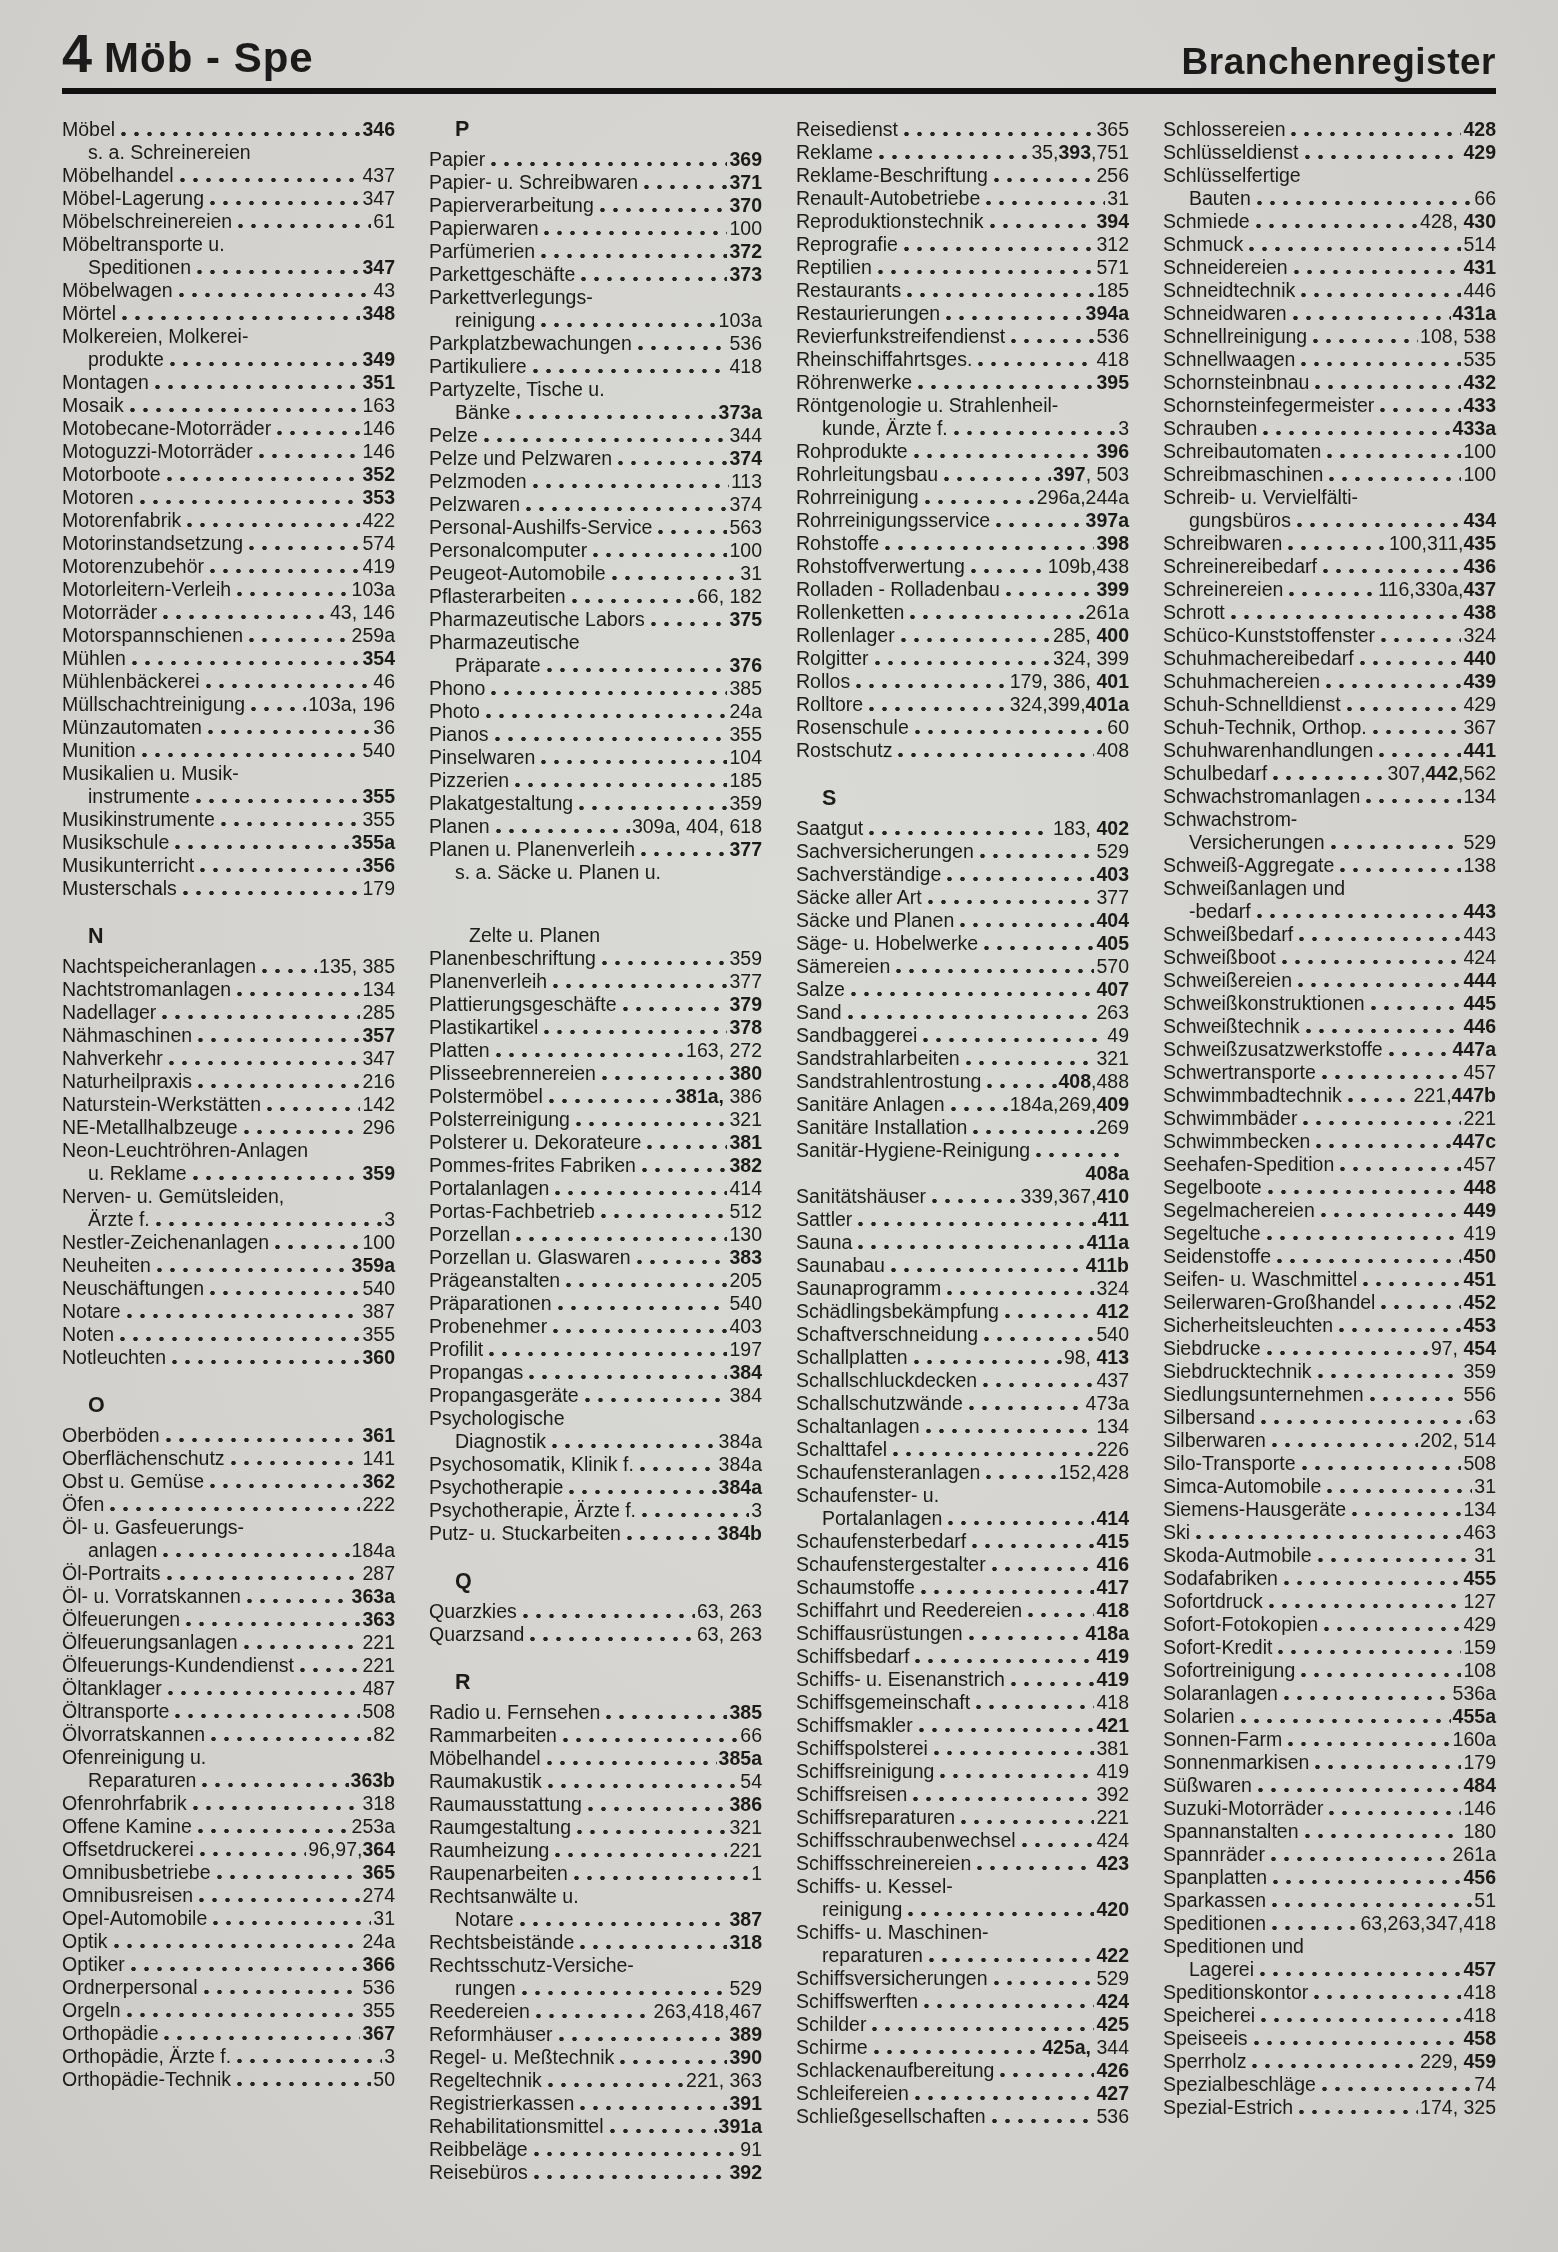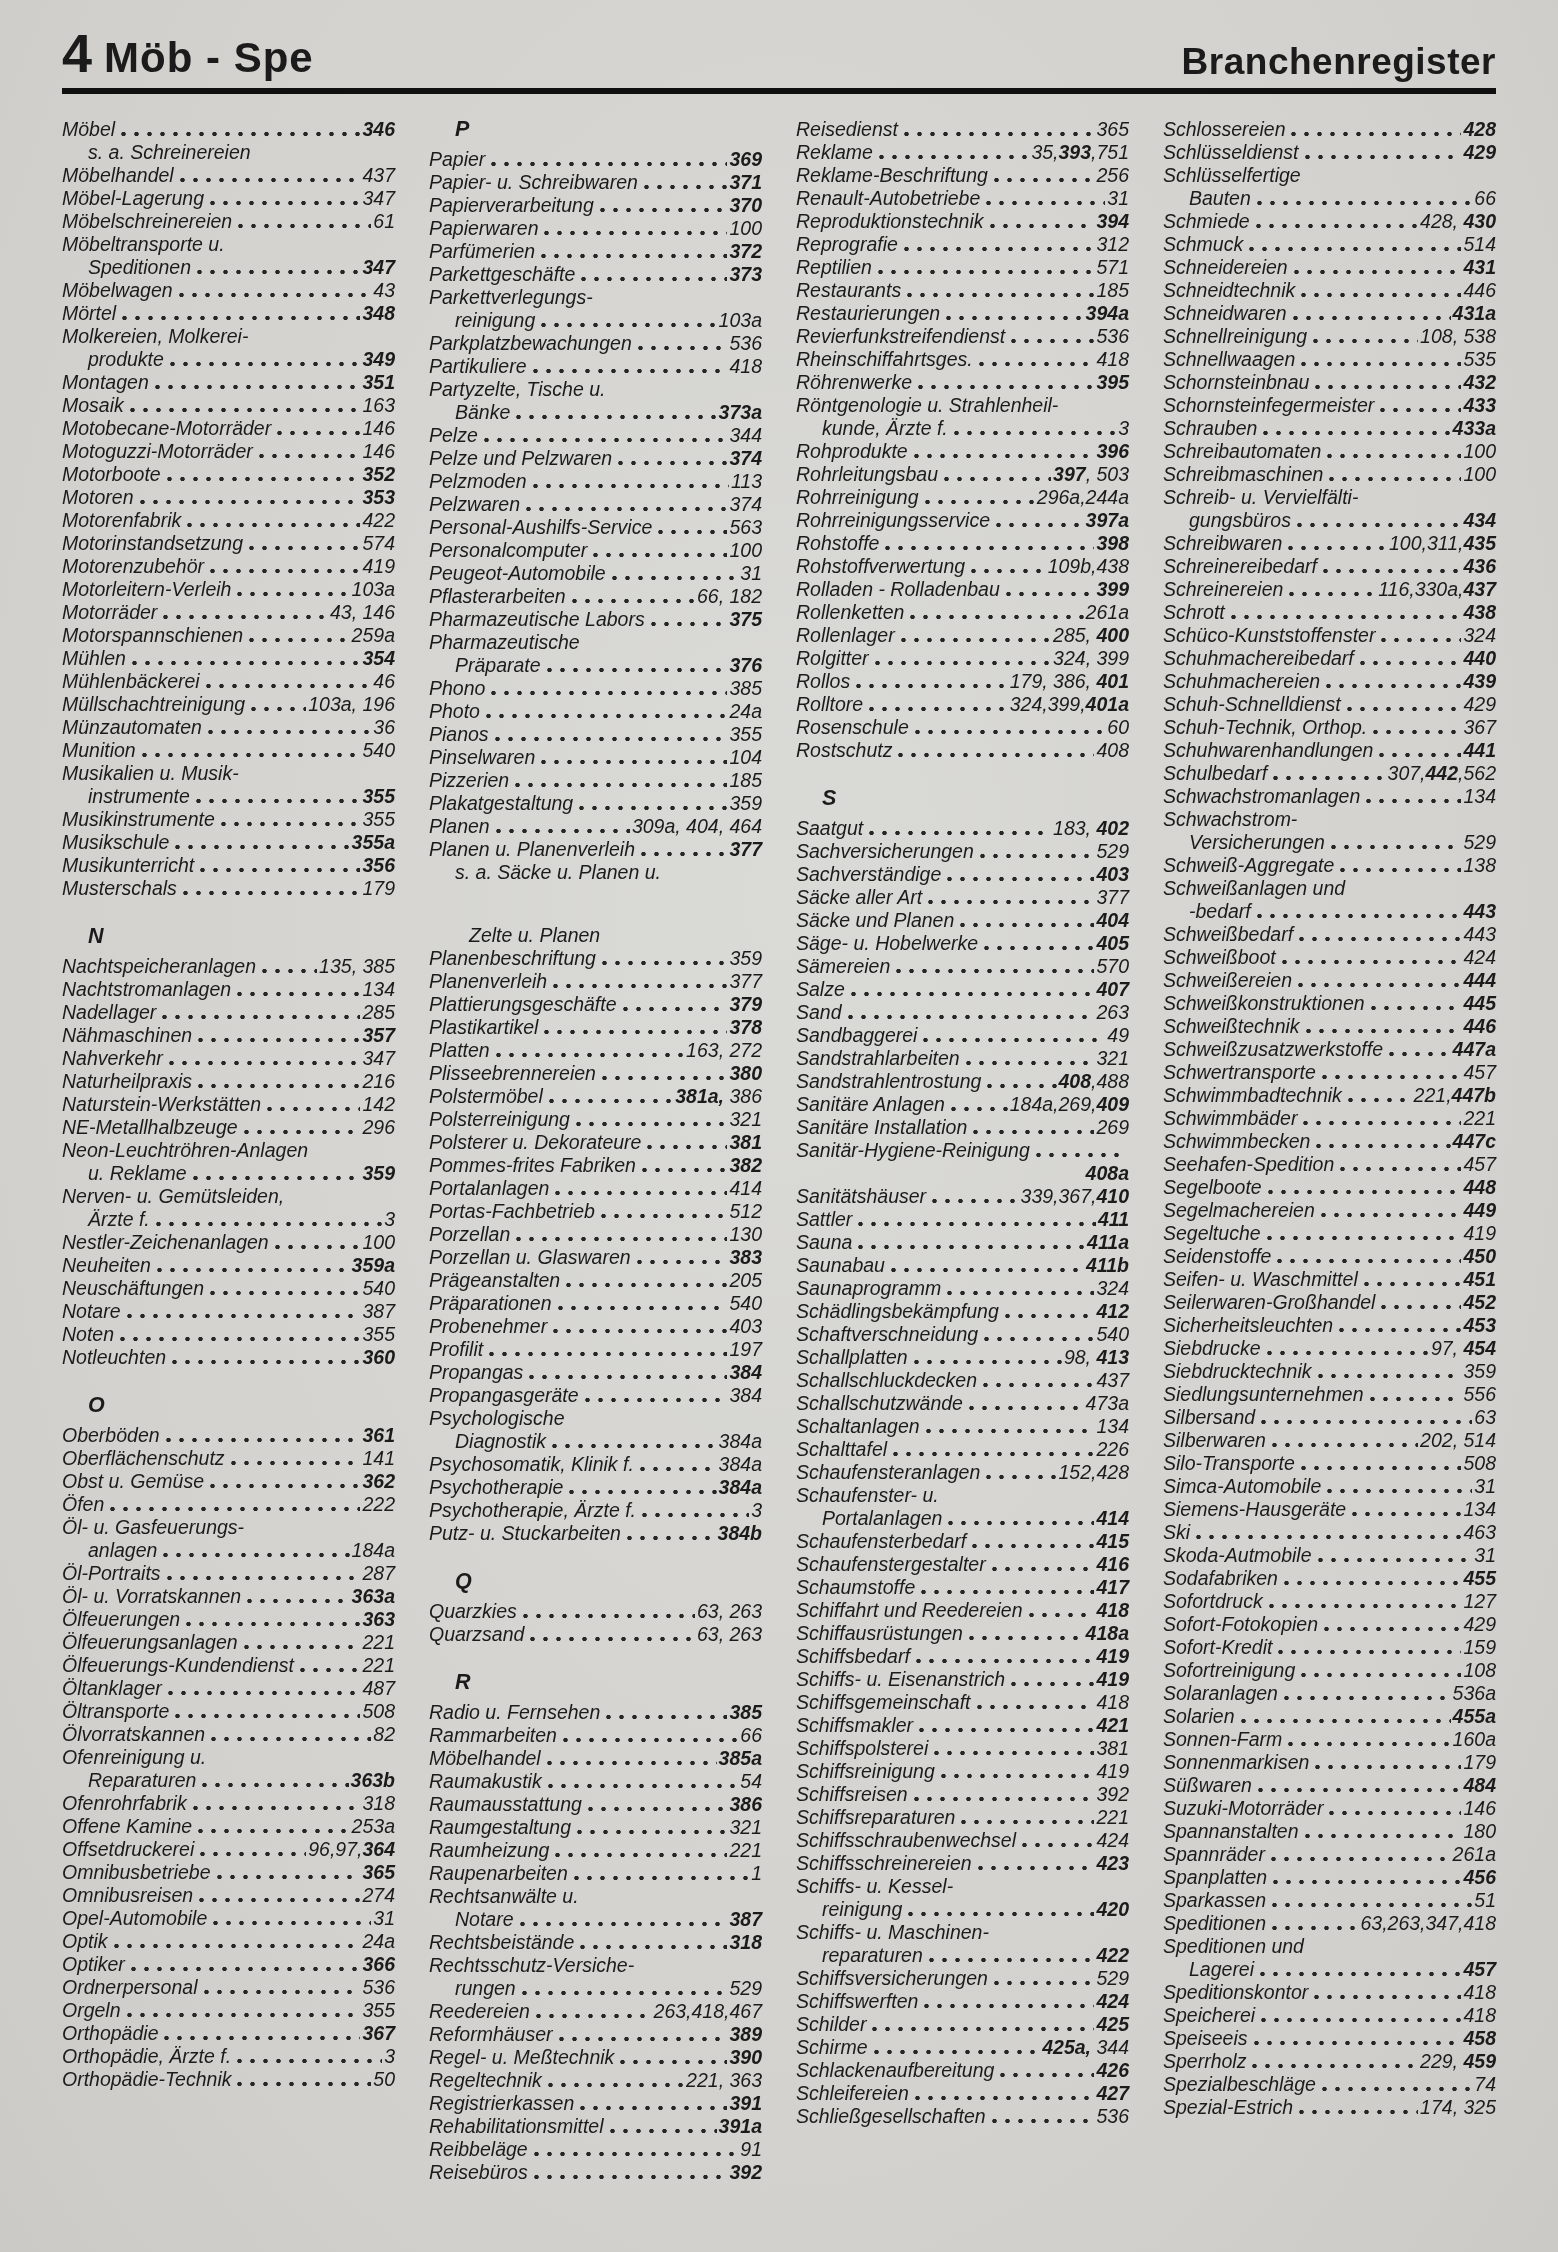--- a/index.html
+++ b/index.html
@@ -12,21 +12,21 @@
     overflow:hidden;
   }
   .page{padding:26px 62px 0 62px;box-sizing:border-box;}
   .hdr{display:flex;justify-content:space-between;align-items:flex-end;
        padding-bottom:8px;border-bottom:6px solid #101010;}
   .hdr-left{display:flex;align-items:baseline;gap:12px;}
   .hdr-pagenum{font-size:54px;font-weight:bold;line-height:1;}
   .hdr-range{font-size:42px;font-weight:bold;line-height:1;letter-spacing:1px;}
   .hdr-title{font-size:37px;font-weight:bold;line-height:1;letter-spacing:.5px;}
   .cols{display:flex;gap:34px;margin-top:24px;}
-  .col{flex:1;min-width:0;font-size:19.5px;line-height:23px;font-style:italic;}
+  .col{flex:1;min-width:0;font-size:19.5px;line-height:23px;}
   .row{display:flex;align-items:baseline;}
   .row .nm{white-space:pre;}
   .row.i1{padding-left:26px;}
   .row.i2{padding-left:40px;margin-top:40px;}
   .dots{
     flex:1;min-width:10px;height:4px;align-self:baseline;
     margin:0 2px 0 6px;
     background-image:radial-gradient(circle at 2.5px 2px, #262626 1.9px, rgba(0,0,0,0) 2.6px);
     background-size:13px 4px;background-repeat:repeat-x;background-position:0 100%;
   }
@@ -579,21 +579,21 @@
           <span class="pg"><span>185</span></span>
         </div>
         <div class="row">
           <span class="nm">Plakatgestaltung</span>
           <span class="dots"></span>
           <span class="pg"><span>359</span></span>
         </div>
         <div class="row">
           <span class="nm">Planen</span>
           <span class="dots"></span>
-          <span class="pg"><span>309a, 404, 464</span></span>
+          <span class="pg"><span>309a, 404, 618</span></span>
         </div>
         <div class="row">
           <span class="nm">Planen u. Planenverleih</span>
           <span class="dots"></span>
           <span class="pg"><b>377</b></span>
         </div>
         <div class="row i1">
           <span class="nm">s. a. Säcke u. Planen u.</span>
         </div>
         <div class="row i2">

